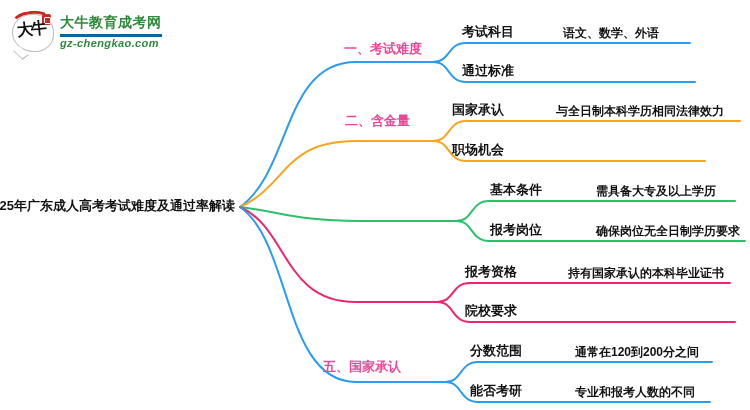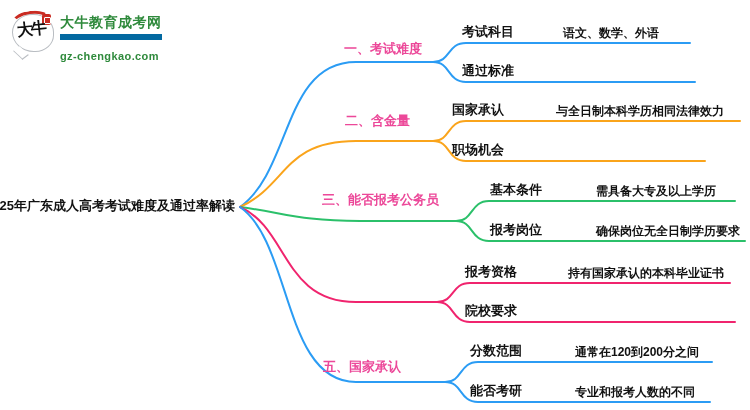--- a/index.html
+++ b/index.html
@@ -37,23 +37,23 @@
     font-size:16px;font-weight:bold;color:#111;
     transform:rotate(-6deg);letter-spacing:-2px;line-height:1;
   }
   .logo-tail{
     position:absolute;left:3px;bottom:-7px;width:9px;height:9px;
     background:#fff;border-right:1.5px solid #b9bdc2;border-bottom:1.5px solid #b9bdc2;
     transform:skewX(28deg) rotate(62deg);
   }
   .logo-title{
     font-size:14px;font-weight:bold;color:#2f8a3c;letter-spacing:0.5px;
-    padding-bottom:2px;border-bottom:6px solid #0369a1;white-space:nowrap;
+    padding-bottom:2px;border-bottom:3px solid #0369a1;white-space:nowrap;
   }
-  .logo-url{font-size:11px;font-weight:bold;color:#2f8a3c;letter-spacing:0.4px;margin-top:10px;}
+  .logo-url{font-size:11px;font-weight:bold;color:#2f8a3c;letter-spacing:0.4px;margin-top:0;font-style:italic;}
 
   
   .center-title{
     position:absolute;top:197px;right:515px;z-index:2;
     font-size:13px;font-weight:bold;white-space:nowrap;color:#111;
   }
   .branch-label{
     position:absolute;z-index:2;font-size:13px;font-weight:bold;
     white-space:nowrap;color:#ec4899;
   }
@@ -104,21 +104,20 @@
     <div class="logo-text">
       <div class="logo-title">大牛教育成考网</div>
       <div class="logo-url">gz-chengkao.com</div>
     </div>
   </header>
 
   <div class="center-title">2025年广东成人高考考试难度及通过率解读</div>
 
   <div class="branch-label" style="left:344px;top:40px">一、考试难度</div>
   <div class="branch-label" style="left:345px;top:112px">二、含金量</div>
-  <div class="branch-label" style="left:322px;top:191px">三、能否报考公务员</div>
   <div class="branch-label" style="left:323px;top:358px">五、国家承认</div>
 
   <div class="node-label" style="left:462px;top:23px">考试科目</div>
   <div class="node-value" style="left:563px;top:25px">语文、数学、外语</div>
   <div class="node-label" style="left:462px;top:62px">通过标准</div>
 
   <div class="node-label" style="left:452px;top:101px">国家承认</div>
   <div class="node-value" style="left:556px;top:103px">与全日制本科学历相同法律效力</div>
   <div class="node-label" style="left:452px;top:141px">职场机会</div>
 

